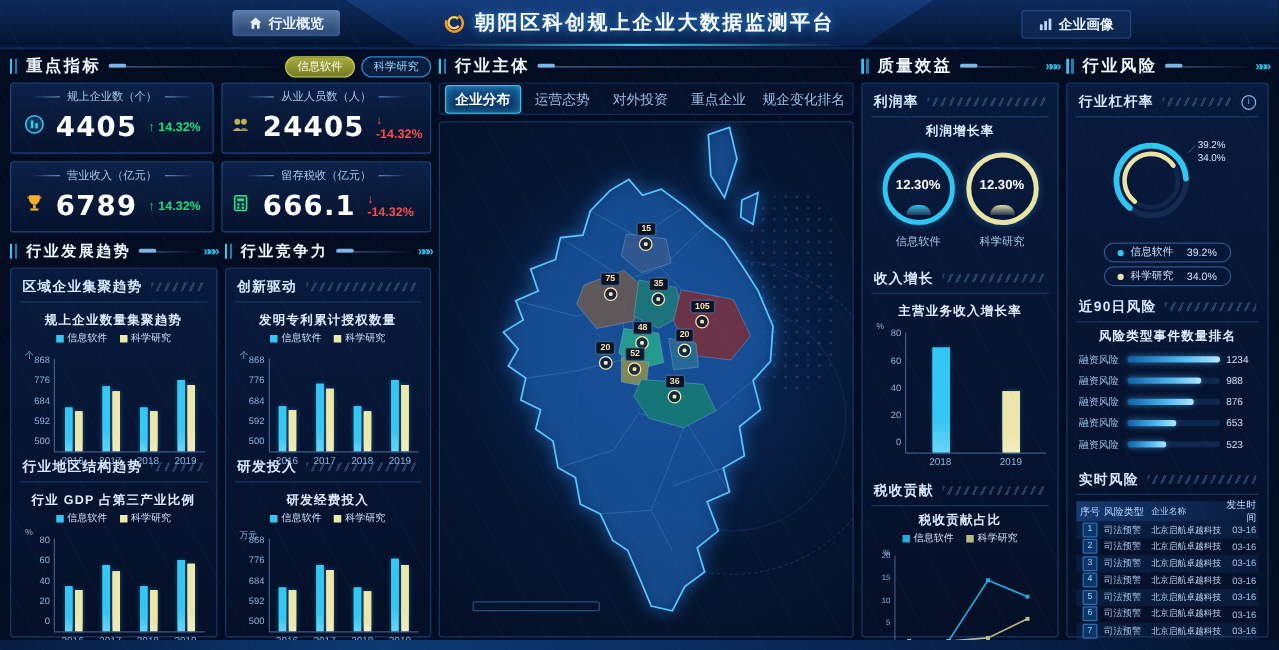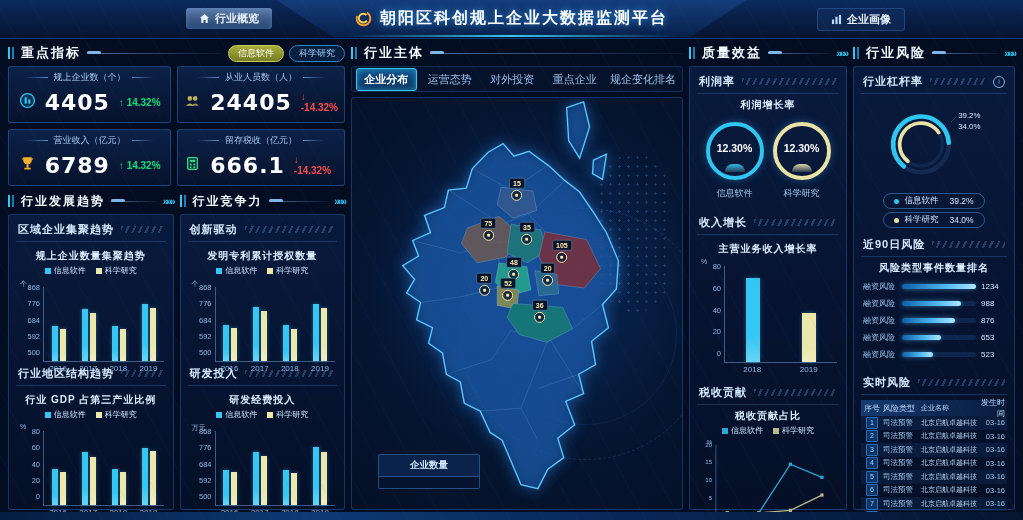--- a/index.html
+++ b/index.html
@@ -546,21 +546,20 @@
           <div class="marker" style="left: 47.3%; top: 48.8%;">
             <span class="mk-tag">52</span>
             <span class="mk-pin"></span>
           </div>
           <div class="marker" style="left: 56.9%; top: 54.2%;">
             <span class="mk-tag">36</span>
             <span class="mk-pin"></span>
           </div>
         </div>
       <div class="map-lg">
-        <div class="map-lg-hd">企业数量</div>
       </div>
     </div>
   </div>
 
   <div class="col col-q">
     <div class="sec-hd">
       <span class="sec-bars"></span>
       <span class="sec-tt">质量效益</span>
       <span class="sec-line"></span>
       <span class="sec-more">»»»</span>

